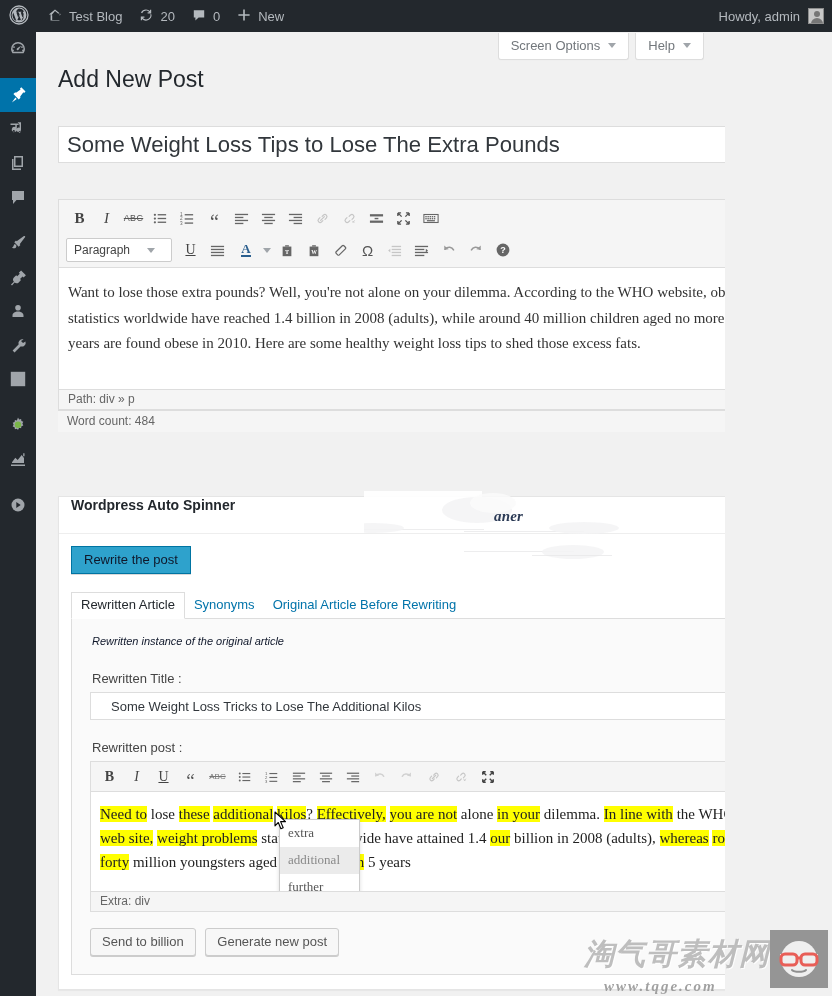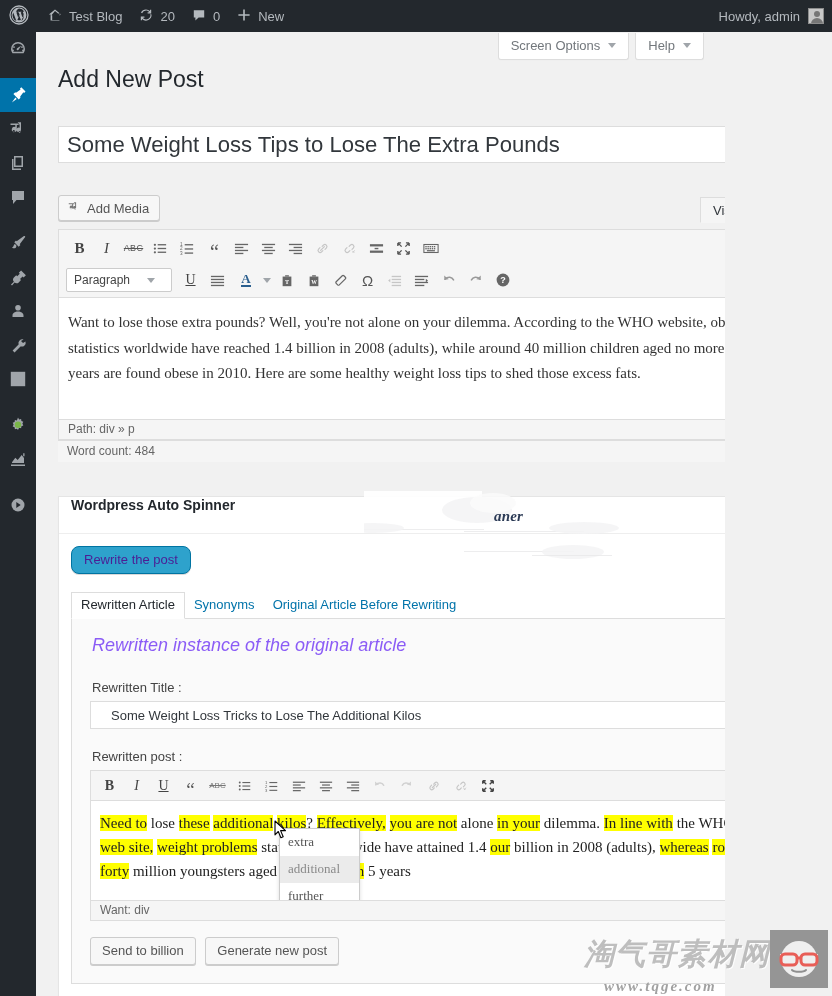--- a/index.html
+++ b/index.html
@@ -184,40 +184,40 @@
     height:37px; display:flex; align-items:flex-start;
     border-bottom:1px solid #eee;
     padding:0 10px 0 12px;
   }
   .mb-title { font-size:14px; font-weight:bold; color:#23282d; }
   .mb-toggle { margin-left:auto; color:#72777c; font-size:11px; padding:4px; cursor:pointer; }
   .mb-inside { padding:12px 12px 14px 12px; }
 
   .btn-primary {
     display:inline-block; background:#2ea2cc; border:1px solid #0074a2;
-    border-radius:8px; color:#4c1d95; font-size:13px; line-height:26px;
+    border-radius:0; color:#0f172a; font-size:13px; line-height:26px;
     padding:0 12px; height:28px; box-shadow:0 1px 0 rgba(0,0,0,.15);
     cursor:pointer;
   }
 
   .tabs-nav { display:flex; align-items:flex-end; margin-top:18px; height:26px; position:relative; z-index:2;}
   .tab-li {
     font-size:13px; padding:4px 9px 5px 9px; cursor:pointer;
     color:#0073aa; line-height:16px;
   }
   .tab-li.active {
     background:#fff; border:1px solid #ddd; border-bottom-color:#fff;
     color:#23282d; margin-bottom:-1px;
   }
   .tab-panel {
     border:1px solid #ddd; background:#fafafa;
     padding:14px 18px 18px 18px;
     min-height:280px;
   }
-  .panel-note { font-style:italic; font-size:18px; color:#8b5cf6; margin:2px 0 24px 2px; }
+  .panel-note { font-style:italic; font-size:11px; color:#0f172a; margin:2px 0 24px 2px; }
   .fld-label { font-size:13px; color:#444; margin:0 0 6px 2px; }
   .txt-input {
     width:100%; height:28px; border:1px solid #ddd; background:#fff;
     padding:3px 20px; font-size:13px; color:#32373c;
     font-family:"Liberation Sans", sans-serif; outline:none;
   }
 
   .spin-editor { border:1px solid #ddd; background:#f5f5f5; margin-top:2px; }
   .spin-toolbar { height:30px; display:flex; align-items:center; padding-left:5px; background:#f5f5f5; border-bottom:1px solid #ddd;}
   .spin-body {
@@ -458,36 +458,20 @@
     </div>
   </div>
 
   <h1 id="page-title">Add New Post</h1>
 
   <div id="titlediv">
     <input id="title" type="text" value="Some Weight Loss Tips to Lose The Extra Pounds" style="">
   </div>
 
   <div id="postdivrich">
-    <div style="position:relative;height:30px;">
-      <div id="wp-content-media-buttons">
-        <button class="mediabtn">
-          <span>
-            <svg width="14" height="14" viewBox="0 0 20 20">
-                <path d="M2.5 4.5h7.3l1.2 1.6h-2.2v4.3a2.5 2.5 0 11-1.5-2.3V6.1H2.5V4.5zm3.3 6.6a1.1 1.1 0 100 2.2 1.1 1.1 0 000-2.2zM13 3.3v7.4a2.2 2.2 0 11-1.4-2v-3l-2-2.4h3.4zm-1.4 8.6a.9.9 0 100 1.8.9.9 0 000-1.8z" fill="#777"></path>
-              </svg>
-          </span>
-          <span>Add Media</span>
-        </button>
-      </div>
-      <div class="wp-editor-tabs">
-        <div class="etab active">Visual</div>
-        <div class="etab">Text</div>
-      </div>
-    </div>
 
     <div class="editor-container">
       <div class="mce-toolbar">
 
         <div class="tb-row">
           <div class="tb-btn" style="font-weight:bold;font-family:'Liberation Serif',serif;font-size:15px;color:#444;">B</div>
           <div class="tb-btn" style="font-style:italic;font-family:'Liberation Serif',serif;font-size:15px;color:#444;">I</div>
           <div class="tb-btn" style="font-size:9px;text-decoration:line-through;letter-spacing:.3px;">ABC</div>
           <div class="tb-btn">
             <svg width="15" height="15" viewBox="0 0 16 16">
@@ -803,21 +787,21 @@
                 </svg>
             </div>
 
             <div class="ed-scroll" style="height:99px;">
               <div class="sb-arrow">▲</div>
               <div class="sb-thumb" style="top:18px;height:22px;"></div>
               <div class="sb-arrow" style="position:absolute;bottom:0;">▼</div>
             </div>
           </div>
           <div class="statusbar" style="position:relative;">
-            <span>Want: div</span>
+            <span>Extra: div</span>
             <span class="resize-handle"></span>
           </div>
         </div>
 
         <div style="margin-top:16px;">
           <button class="btn-sec">Send to billion</button>
           <button class="btn-sec">Generate new post</button>
         </div>
       </div>
     </div>

